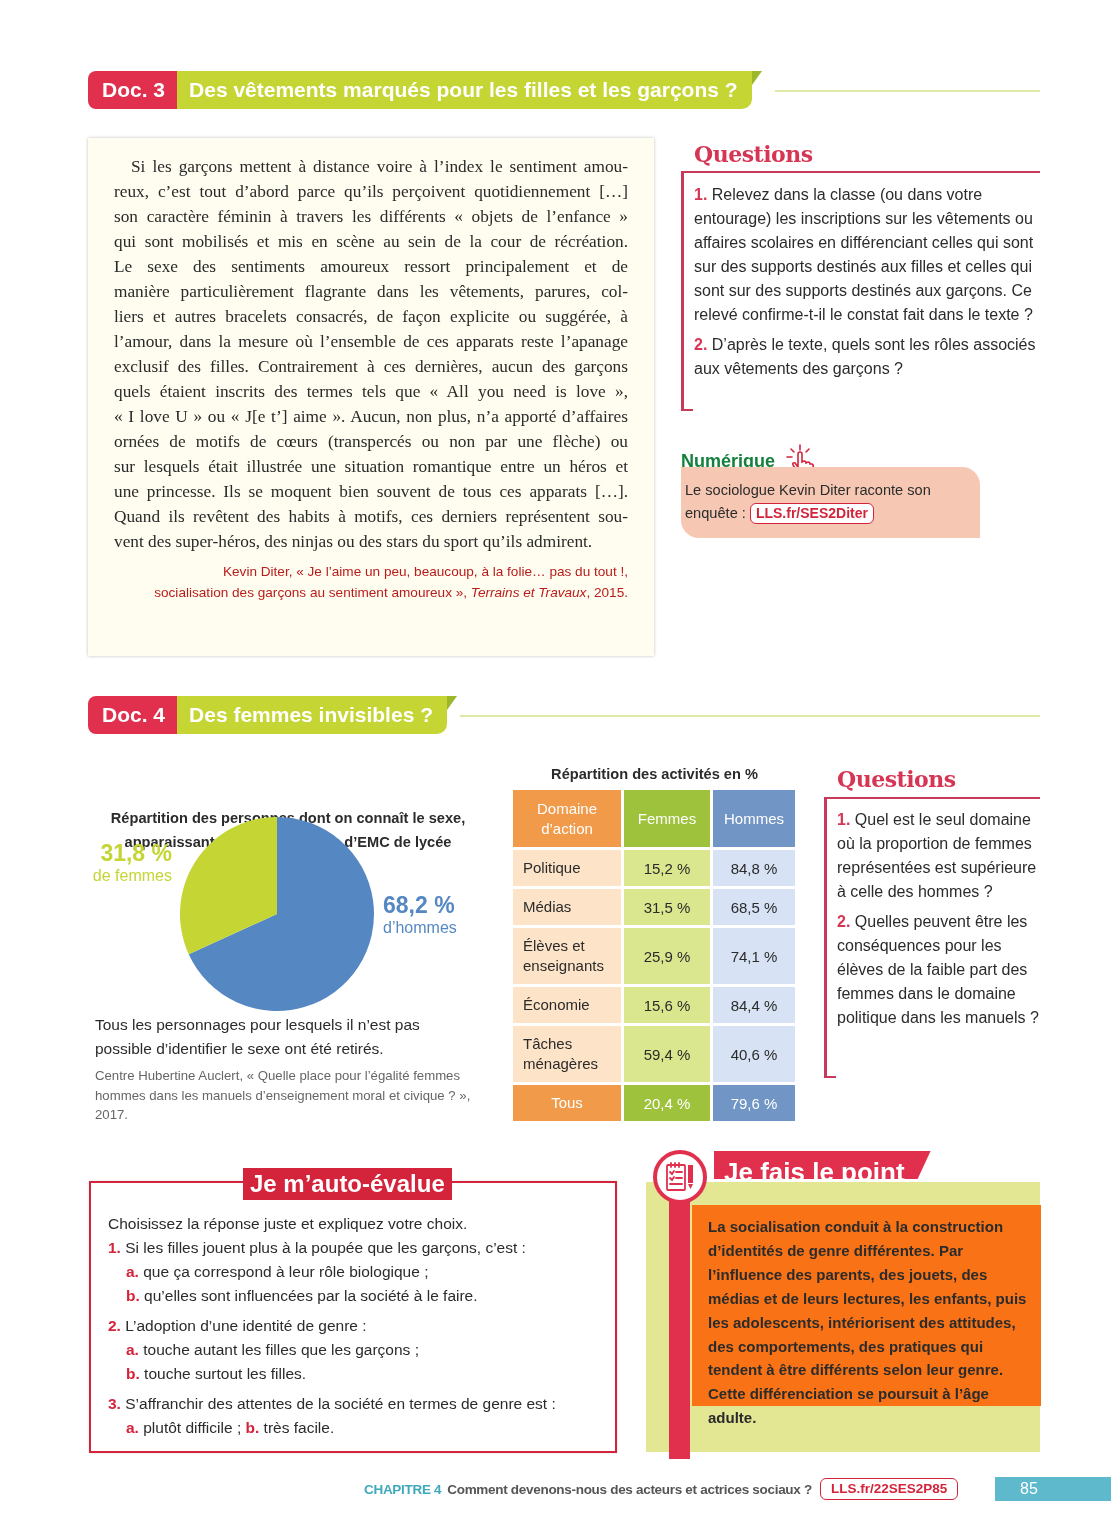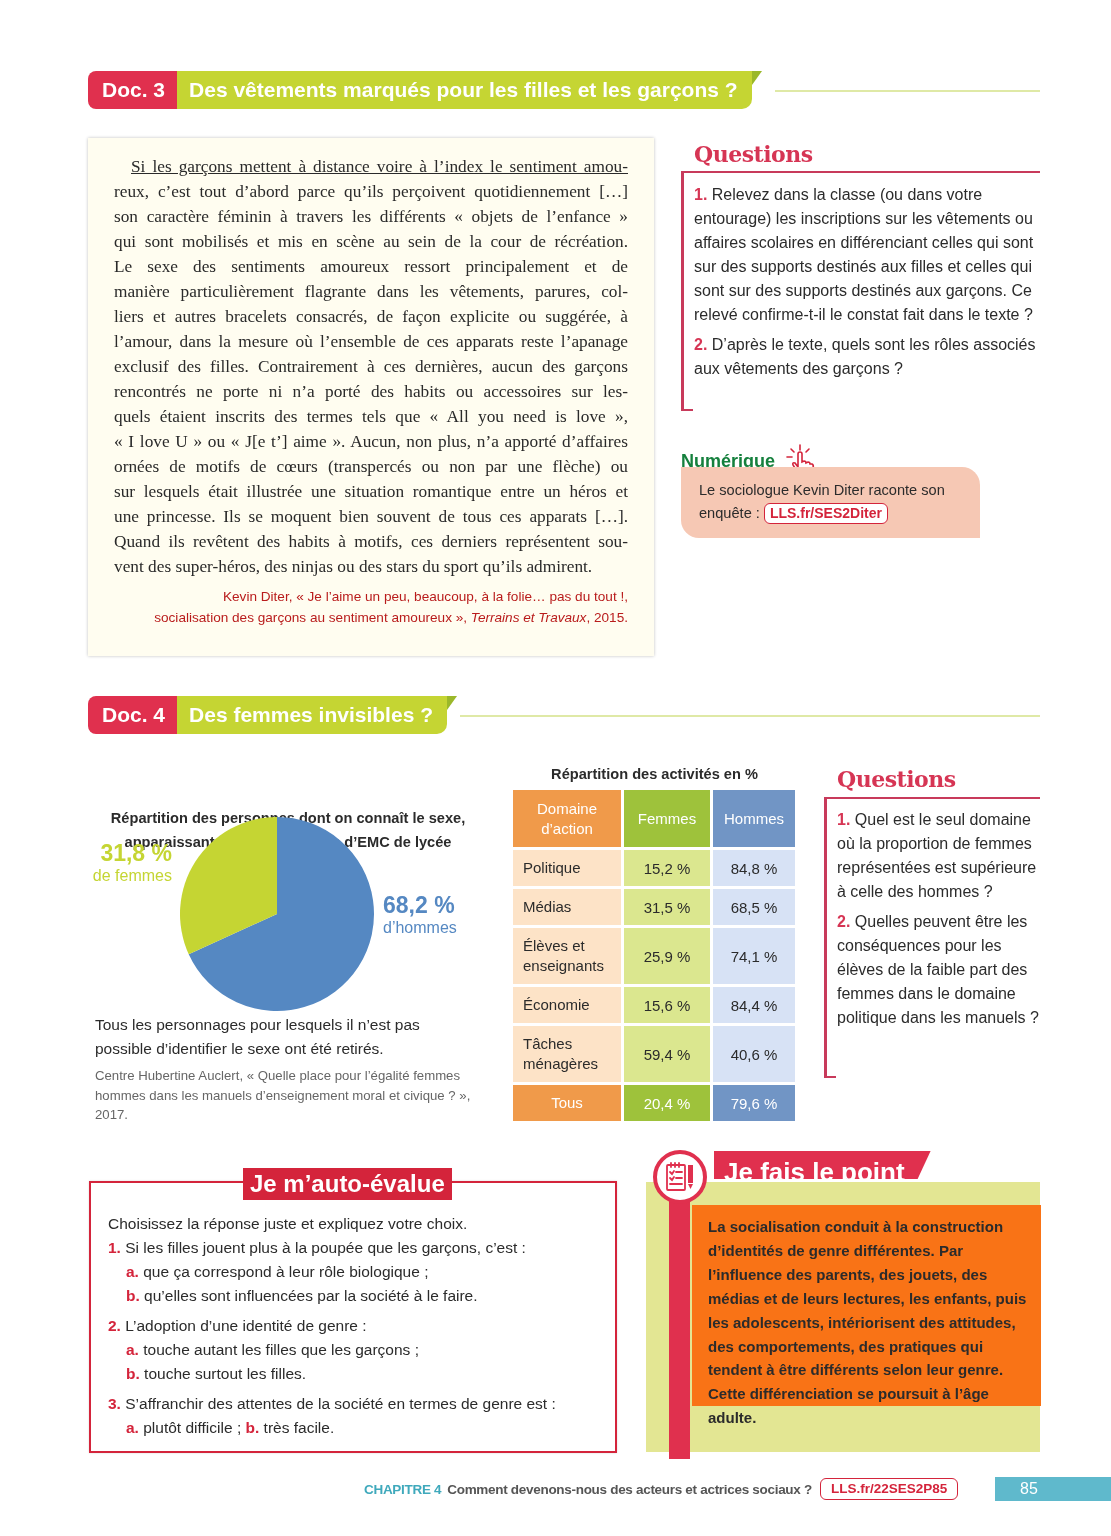--- a/index.html
+++ b/index.html
@@ -24,21 +24,21 @@
   
   .questions-title { position: absolute; font-family: "DejaVu Serif", "Liberation Serif", serif; font-weight: bold; color: #d63554; font-size: 22px; letter-spacing: -0.5px; margin-left: 13px; }
   .questions-title .hl { position: absolute; left: 0; top: -2px; height: 15px; background: #f4c3cb; z-index: -1; }
   .questions-box { position: absolute; border-left: 3px solid #c83a5b; border-top: 2px solid #c83a5b; }
   .questions-box::after { content: ""; position: absolute; left: -3px; bottom: 0; width: 12px; height: 2px; background: #c83a5b; }
   .q-item { font-family: "Liberation Sans", sans-serif; font-size: 16px; line-height: 24px; color: #2b2b2b; margin-bottom: 6px; }
   .q-num { color: #d63554; font-weight: bold; }
 
   
   .num-title { position: absolute; left: 681px; top: 443px; font-family: "Liberation Sans", sans-serif; font-weight: bold; font-size: 18px; color: #15803d; }
-  .num-box { position: absolute; left: 681px; top: 467px; width: 299px; height: 71px; background: #f6c8b4; border-radius: 0 18px 0 18px; padding: 12px 12px 0 18px; font-family: "Liberation Sans", sans-serif; font-size: 14.6px; line-height: 23px; color: #2b2b2b; }
+  .num-box { position: absolute; left: 681px; top: 467px; width: 299px; height: 71px; background: #f6c8b4; border-radius: 0 18px 0 18px; padding: 12px 12px 0 4px; font-family: "Liberation Sans", sans-serif; font-size: 14.6px; line-height: 23px; color: #2b2b2b; }
   .link-pill { display: inline-block; border: 1.5px solid #d4243b; border-radius: 6px; color: #d4243b; font-weight: bold; background: #fff; padding: 0 5px; line-height: 19px; font-size: 14px; }
 
   
   .chart-title { position: absolute; font-family: "Liberation Sans", sans-serif; font-weight: bold; font-size: 14.6px; line-height: 24px; text-align: center; color: #2b2b2b; }
   .pie-label { position: absolute; font-family: "Liberation Sans", sans-serif; text-align: right; }
   .pie-big { font-weight: bold; font-size: 23px; line-height: 26px; }
   .pie-small { font-size: 16px; line-height: 20px; }
   .note { position: absolute; font-family: "Liberation Sans", sans-serif; font-size: 15.5px; line-height: 24px; color: #2b2b2b; }
   .source { position: absolute; font-family: "Liberation Sans", sans-serif; font-size: 13.2px; line-height: 19.5px; color: #666; }
 
@@ -83,30 +83,29 @@
 <body>
 
 <div class="doc-header" style="top:71px;">
   <div class="doc-label">Doc. 3</div>
   <div class="doc-title">Des vêtements marqués pour les filles et les garçons ?</div>
 </div>
 <div class="doc-line" style="left:775px; top:90px; width:265px;"></div>
 
 <div class="quote-box">
   <div class="quote-text" id="quoteText">
-      <div style="text-align: justify; text-align-last: justify; white-space: nowrap; overflow: hidden; text-decoration: underline;">Si les garçons mettent à distance voire à l’index le sentiment amou-</div>
+      <div style="text-align: justify; text-align-last: justify; white-space: nowrap; overflow: hidden;">Si les garçons mettent à distance voire à l’index le sentiment amou-</div>
       <div style="text-align: justify; text-align-last: justify; white-space: nowrap; overflow: hidden; text-indent: 0px;">reux, c’est tout d’abord parce qu’ils perçoivent quotidiennement […]</div>
       <div style="text-align: justify; text-align-last: justify; white-space: nowrap; overflow: hidden; text-indent: 0px;">son caractère féminin à travers les différents « objets de l’enfance »</div>
       <div style="text-align: justify; text-align-last: justify; white-space: nowrap; overflow: hidden; text-indent: 0px;">qui sont mobilisés et mis en scène au sein de la cour de récréation.</div>
       <div style="text-align: justify; text-align-last: justify; white-space: nowrap; overflow: hidden; text-indent: 0px;">Le sexe des sentiments amoureux ressort principalement et de</div>
       <div style="text-align: justify; text-align-last: justify; white-space: nowrap; overflow: hidden; text-indent: 0px;">manière particulièrement flagrante dans les vêtements, parures, col-</div>
       <div style="text-align: justify; text-align-last: justify; white-space: nowrap; overflow: hidden; text-indent: 0px;">liers et autres bracelets consacrés, de façon explicite ou suggérée, à</div>
       <div style="text-align: justify; text-align-last: justify; white-space: nowrap; overflow: hidden; text-indent: 0px;">l’amour, dans la mesure où l’ensemble de ces apparats reste l’apanage</div>
       <div style="text-align: justify; text-align-last: justify; white-space: nowrap; overflow: hidden; text-indent: 0px;">exclusif des filles. Contrairement à ces dernières, aucun des garçons</div>
-      <div style="text-align: justify; text-align-last: justify; white-space: nowrap; overflow: hidden; text-indent: 0px;">rencontrés ne porte ni n’a porté des habits ou accessoires sur les-</div>
       <div style="text-align: justify; text-align-last: justify; white-space: nowrap; overflow: hidden; text-indent: 0px;">quels étaient inscrits des termes tels que « All you need is love »,</div>
       <div style="text-align: justify; text-align-last: justify; white-space: nowrap; overflow: hidden; text-indent: 0px;">« I love U » ou « J[e t’] aime ». Aucun, non plus, n’a apporté d’affaires</div>
       <div style="text-align: justify; text-align-last: justify; white-space: nowrap; overflow: hidden; text-indent: 0px;">ornées de motifs de cœurs (transpercés ou non par une flèche) ou</div>
       <div style="text-align: justify; text-align-last: justify; white-space: nowrap; overflow: hidden; text-indent: 0px;">sur lesquels était illustrée une situation romantique entre un héros et</div>
       <div style="text-align: justify; text-align-last: justify; white-space: nowrap; overflow: hidden; text-indent: 0px;">une princesse. Ils se moquent bien souvent de tous ces apparats […].</div>
       <div style="text-align: justify; text-align-last: justify; white-space: nowrap; overflow: hidden; text-indent: 0px;">Quand ils revêtent des habits à motifs, ces derniers représentent sou-</div>
       <div style="text-align: left; text-align-last: left; white-space: nowrap; overflow: hidden; text-indent: 0px;">vent des super-héros, des ninjas ou des stars du sport qu’ils admirent.</div>
     </div>
   <div class="quote-source">
     <div>Kevin Diter, « Je l’aime un peu, beaucoup, à la folie… pas du tout !,</div>

